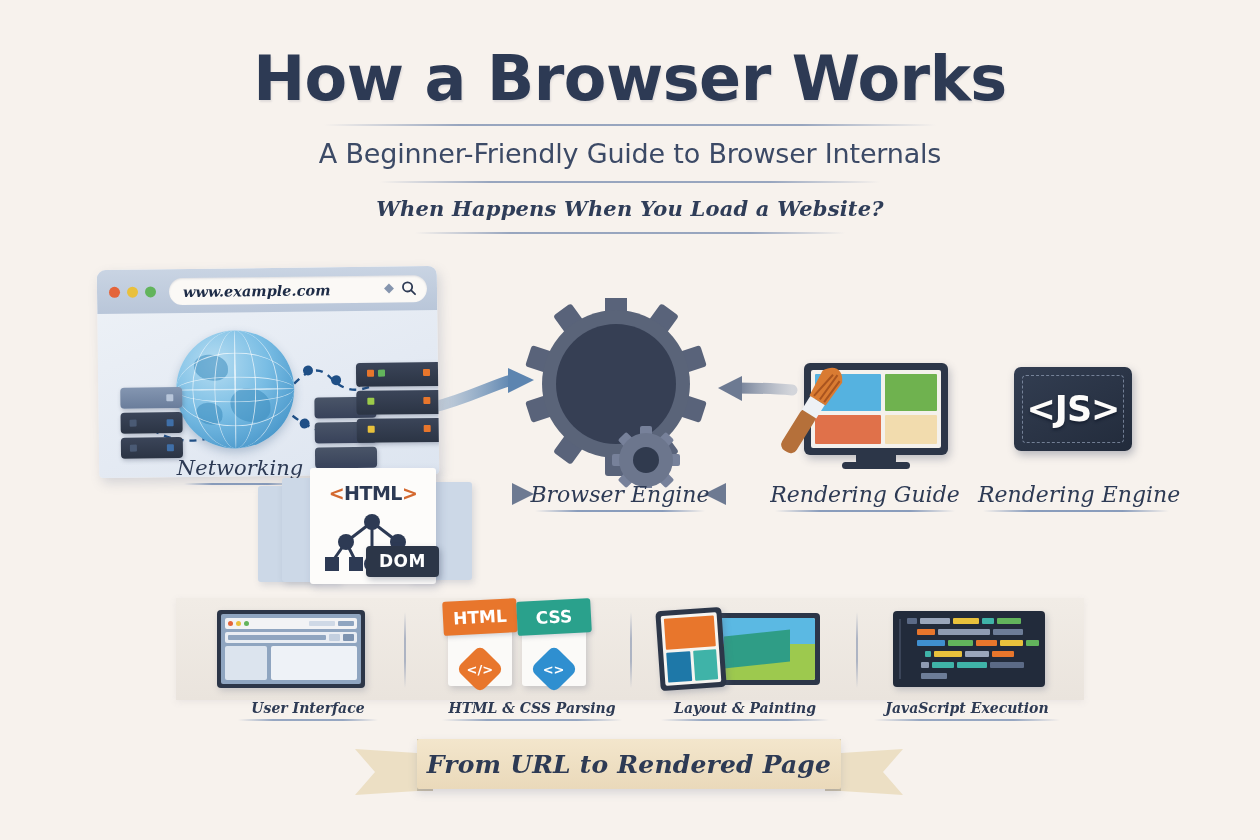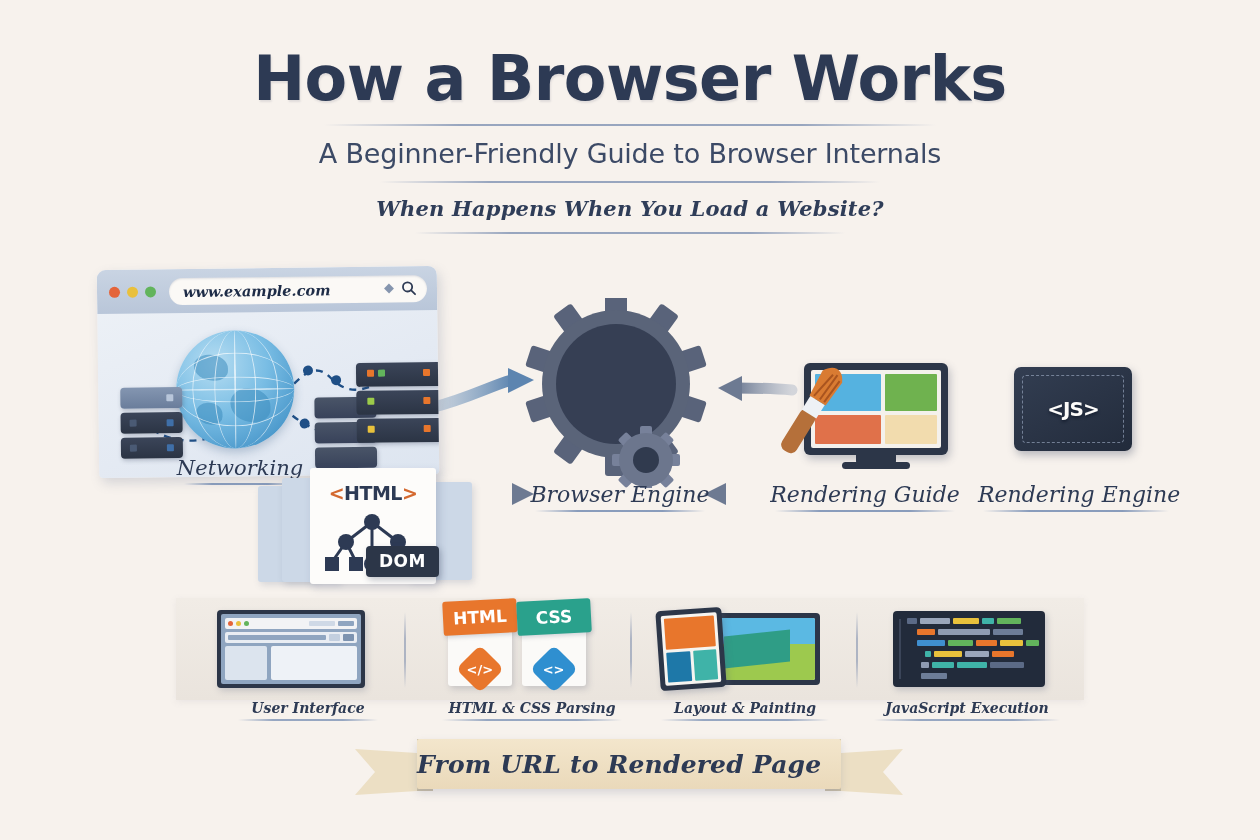--- a/index.html
+++ b/index.html
@@ -262,21 +262,21 @@
     box-shadow: 2px 4px 9px rgba(60,70,95,0.35);
   }
   #chip-inner {
     position: absolute; inset: 8px;
     border: 1.3px dashed rgba(175,190,215,0.55);
     border-radius: 4px;
     display: flex; align-items: center; justify-content: center;
   }
   #chip-text {
     font-family: "DejaVu Sans", sans-serif;
-    font-weight: bold; font-size: 20px;
+    font-weight: bold; font-size: 35px;
     color: #fdfcfa;
     letter-spacing: -1px;
     text-shadow: 0 2px 3px rgba(10,18,35,0.6);
   }
 
   
   #bottom-strip {
     position: absolute;
     left: 176px; top: 598px;
     width: 908px; height: 102px;
@@ -392,21 +392,21 @@
   .tok { height: 6px; border-radius: 1px; }
 
   
   #ribbon-group { position: absolute; left: 355px; top: 735px; width: 548px; height: 68px; }
   #ribbon-main {
     position: absolute; left: 62px; top: 4px;
     width: 424px; height: 50px;
     background: linear-gradient(180deg,#f3e6cc 0%, #ead9ba 100%);
     border-radius: 2px;
     box-shadow: 0 4px 8px rgba(110,120,145,0.22);
-    display: flex; align-items: center; 
+    display: flex; align-items: center; justify-content: center;
   }
   #ribbon-text {
     font-family: "DejaVu Serif", serif;
     font-style: italic; font-weight: bold;
     font-size: 25px;
     color: #2d3a54;
     letter-spacing: 0.2px;
   }
   .ribbon-tail { position: absolute; top: 14px; width: 76px; height: 46px; }
   .ribbon-fold { position: absolute; top: 4px; width: 16px; height: 52px; background: #c8bda6; }

